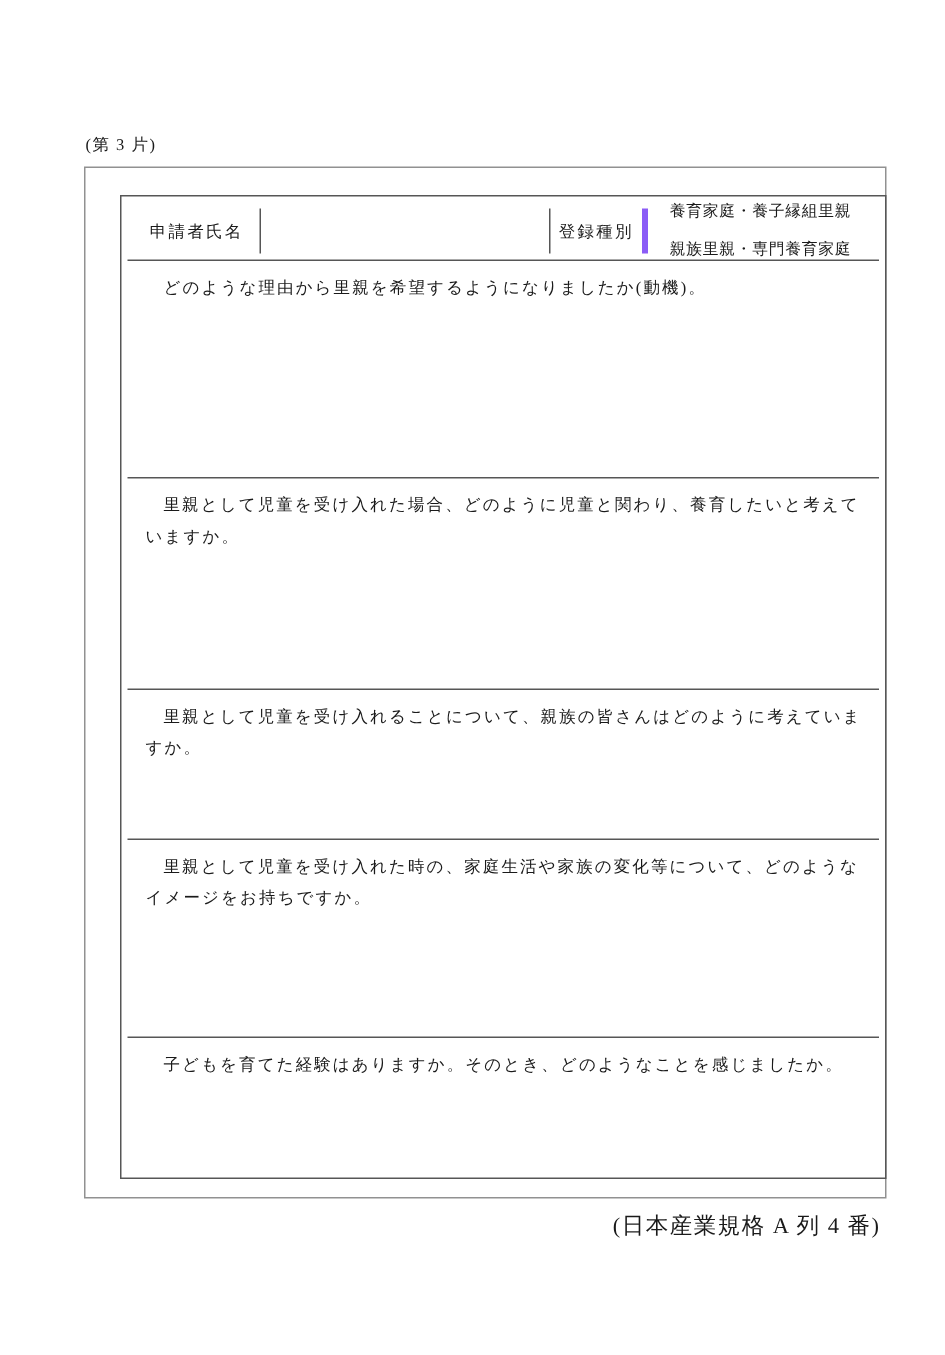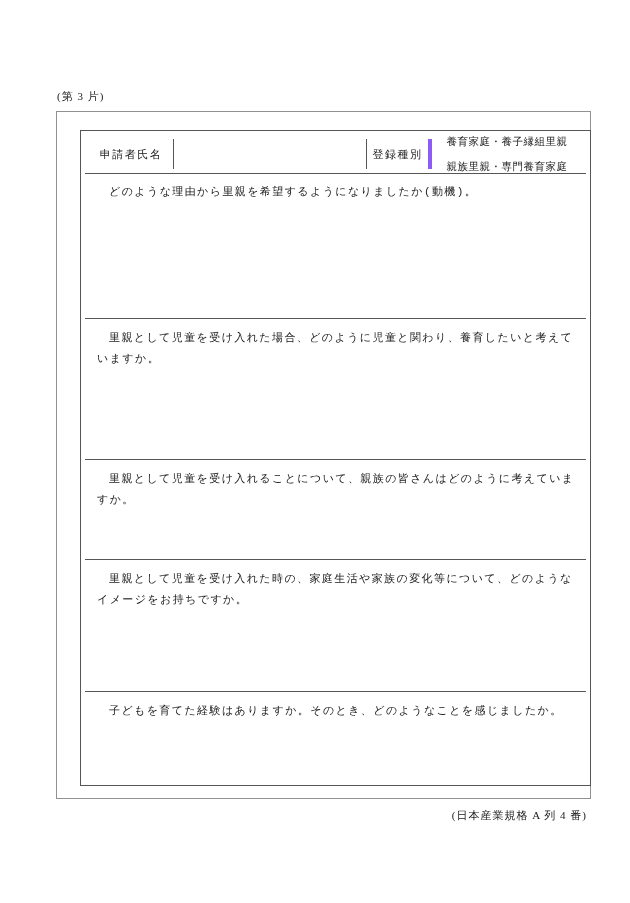--- a/index.html
+++ b/index.html
@@ -60,37 +60,37 @@
     line-height: 17px;
     font-size: 10.5px;
     text-align: center;
     white-space: nowrap;
   }
   .section {
     border-top: 1px solid #565656;
     display: flex;
     flex-direction: column;
   }
-  .s1 { height: 145px; font-family: Liberation Mono, monospace; }
+  .s1 { height: 145px; }
   .s2 { height: 142px; }
   .s3 { height: 132px; }
   .s4 { height: 100px; }
   .s5 { flex: 1; gap: 48px; }
   .question {
     padding: 4px 5px 0 8px;
     font-size: 11px;
     letter-spacing: 1.4px;
     line-height: 21px;
     text-indent: 12px;
   }
   .answer-space { flex: 1; }
   .footer-note {
     position: absolute;
     right: 47px; top: 796px;
-    font-size: 11px;
+    font-size: 15px;
     letter-spacing: 1px;
   }
 </style>
 </head>
 <body>
 
 <div class="page">
 
   <div class="top-label">(第 3 片)</div>
 

